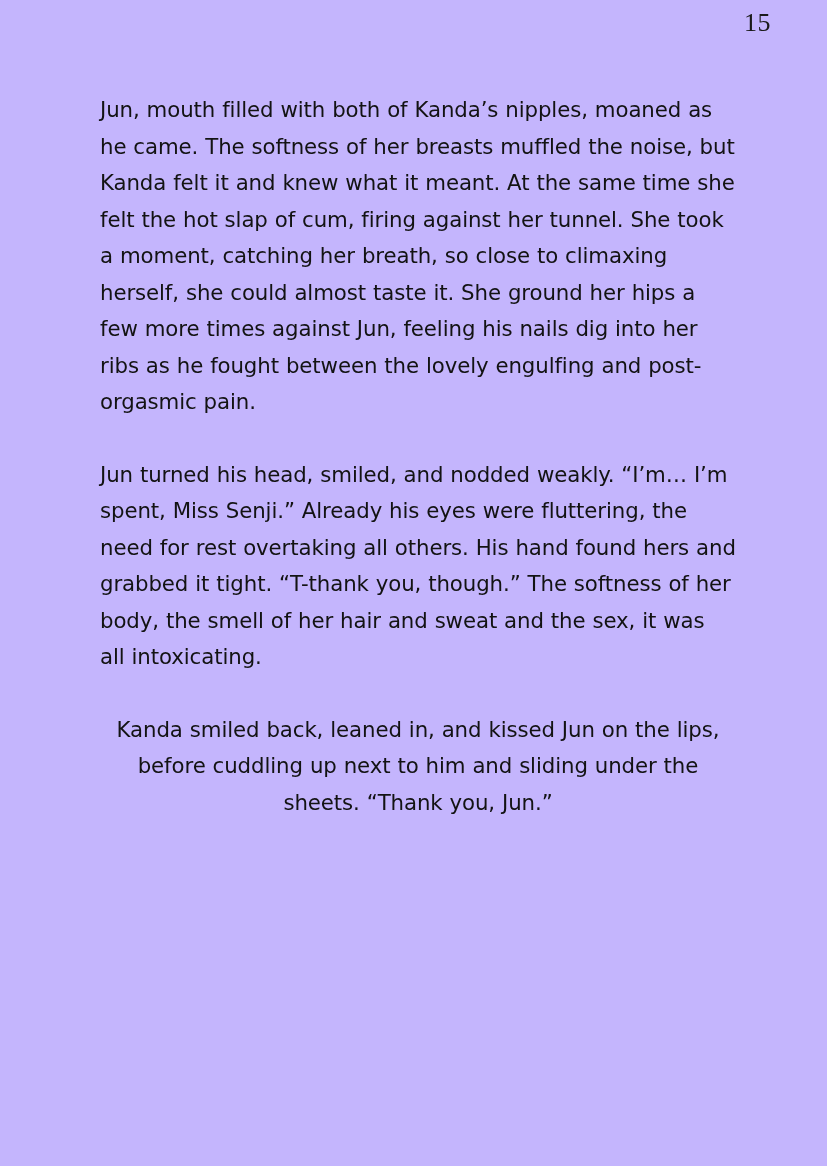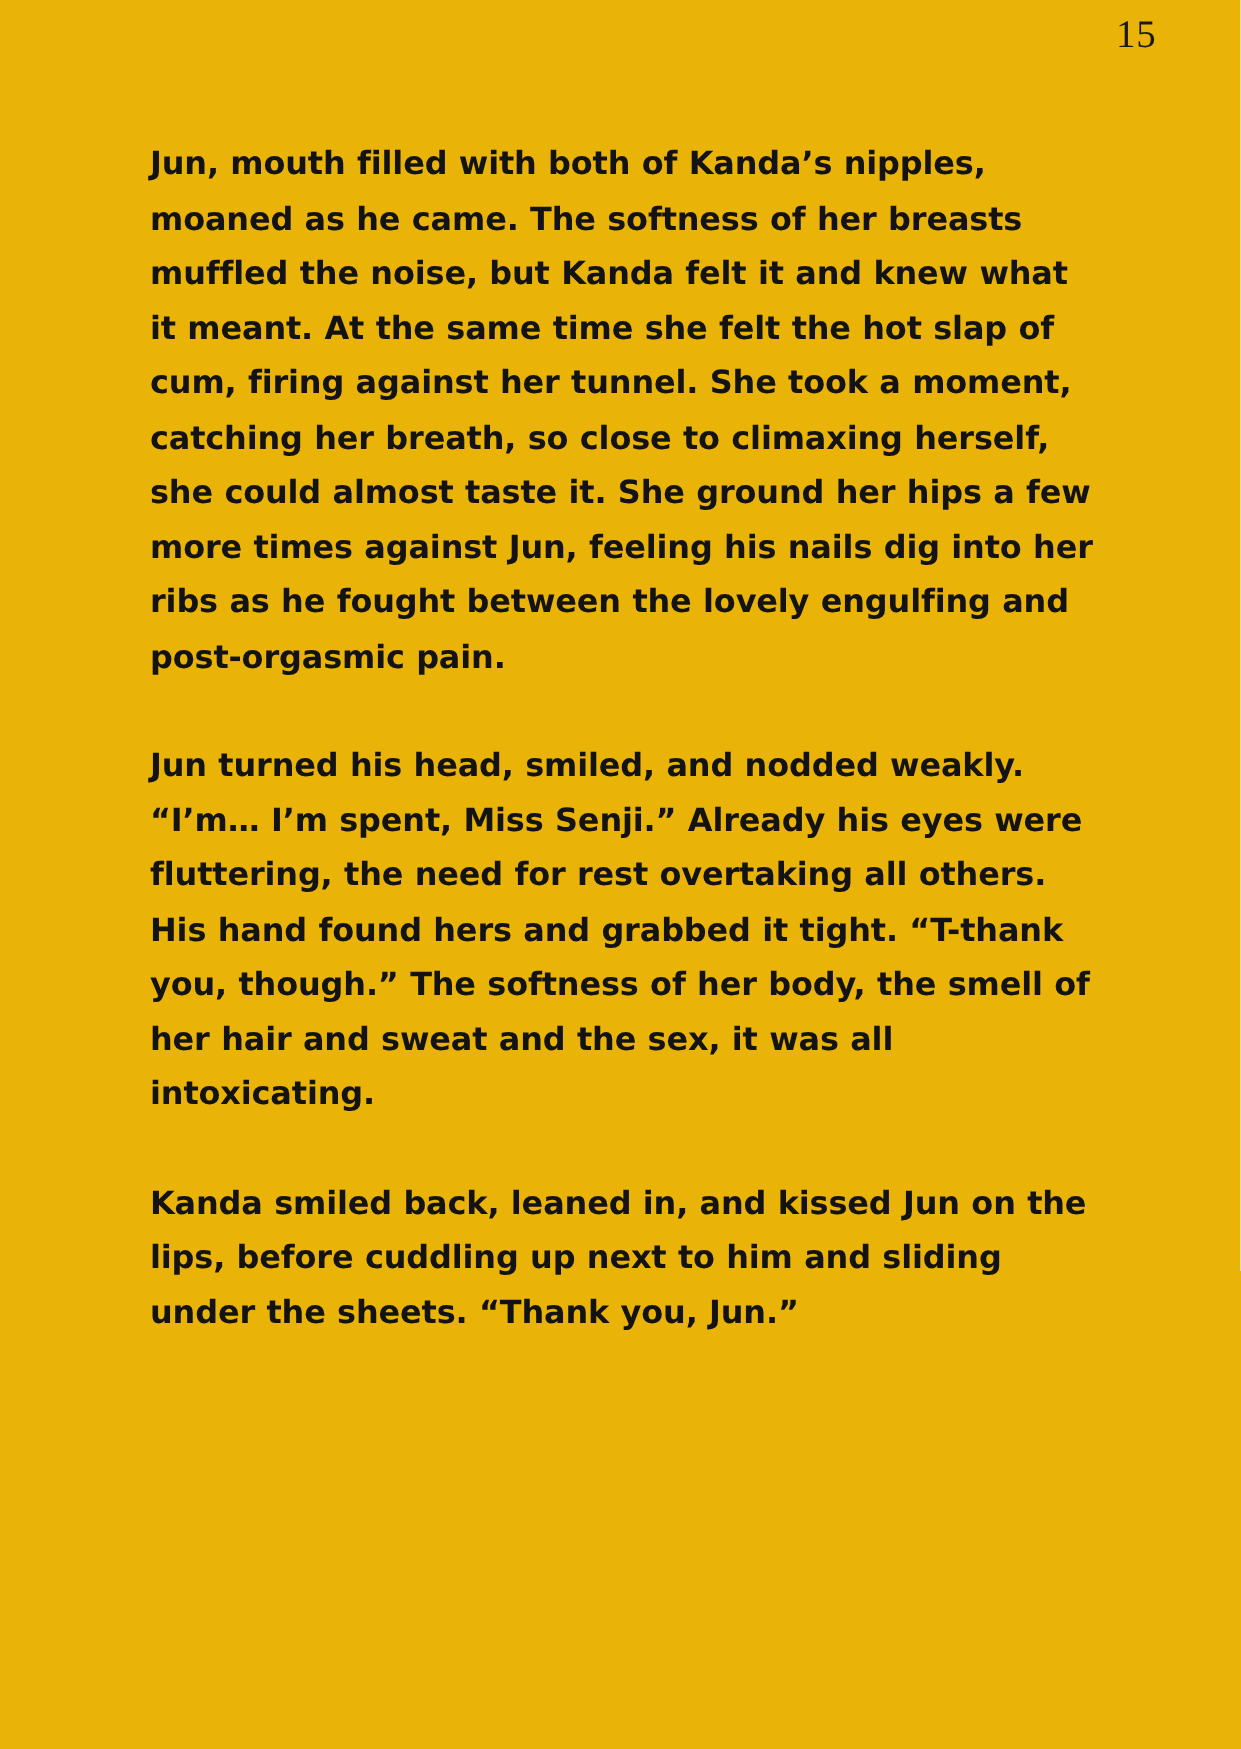--- a/index.html
+++ b/index.html
@@ -4,21 +4,21 @@
 <style>
   html, body {
     margin: 0;
     padding: 0;
     background: #ffffff;
   }
   .page {
     position: relative;
     width: 827px;
     height: 1166px;
-    background: #eab308;
+    background: #c4b5fd;
     box-sizing: border-box;
     font-family: "Liberation Serif", serif;
     overflow: hidden;
   }
   .page-number {
     position: absolute;
     top: 8px;
     right: 56px;
     font-family: "Liberation Serif", serif;
     font-size: 26px;
@@ -31,26 +31,27 @@
     left: 100px;
     width: 636px;
   }
   .body-text p {
     margin: 0 0 36px 0;
     font-family: "DejaVu Sans", sans-serif;
     font-size: 21.3px;
     line-height: 36.5px;
     color: #131313;
     text-align: left;
-    font-weight: 700;
+    font-weight: 400;
     letter-spacing: -0.1px;
     word-spacing: 0.3px;
   }
   .body-text p:last-child {
     margin-bottom: 0;
+    text-align: center;
   }
 </style>
 </head>
 <body>
 
 <div class="page">
 
   <div class="page-number">15</div>
 
   <div class="body-text">

